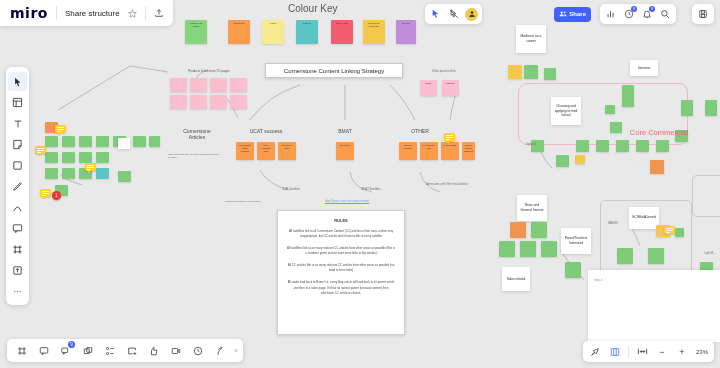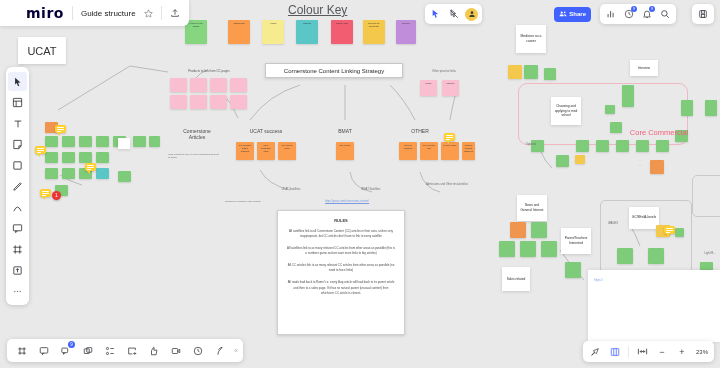--- a/index.html
+++ b/index.html
@@ -92,21 +92,21 @@
   }
 
   
   #topbar {
     position: absolute; left: 0; top: 0;
     height: 26px;
     background: #fff;
     border-bottom-right-radius: 6px;
     box-shadow: 0 1px 4px rgba(0,0,0,0.13);
     display: flex; align-items: center;
-    padding: 0 9px 0 26px;
+    padding: 0 9px 0 10px;
     z-index: 40;
     gap: 8px;
   }
   #logo {
     font-size: 14px; letter-spacing: .5px; color: #050038;
     font-weight: 600; font-family: "DejaVu Sans", sans-serif;
   }
   .vline { width:1px; height:14px; background:#e3e3e6; }
   #board-title { font-size: 8px; color: #1a1a1a; }
   .hdr-icon { color:#4b4b56; display:flex; align-items:center; justify-content:center; cursor:pointer; }
@@ -216,21 +216,21 @@
         <path d="M455,96 Q452,108 450,120"></path>
         <path d="M196,78 Q200,72 208,70"></path>
         <path d="M60,175 Q70,182 82,185"></path>
         <path d="M540,150 Q545,162 552,168"></path>
         <path d="M560,250 Q570,265 584,280"></path>
         <path d="M630,225 Q636,235 640,246"></path>
         <path d="M520,245 Q528,252 535,256"></path>
       </g>
     </svg>
 
-    <div class="lbl" style="left:288px; top:3px; font-size:12px; color:#55595c;text-decoration:underline;">Colour Key</div>
+    <div class="lbl" style="left:288px; top:3px; font-size:10px; color:#55595c;">Colour Key</div>
 
     <div class="note" style="left:185px; top:20px; width:22px; height:24px; background:#85d67f;">
       <span style="font-size:2.1px;">Articles on site already</span>
     </div>
     <div class="note" style="left:228px; top:20px; width:22px; height:24px; background:#fa9c4c;">
       <span style="font-size:2.1px;">Commercial</span>
     </div>
     <div class="note" style="left:262px; top:20px; width:22px; height:24px; background:#f6eb8e;">
       <span style="font-size:2.1px;">Articles</span>
     </div>
@@ -240,23 +240,20 @@
     <div class="note" style="left:331px; top:20px; width:22px; height:24px; background:#f35d72;">
       <span style="font-size:2.1px;">Practice links</span>
     </div>
     <div class="note" style="left:363px; top:20px; width:22px; height:24px; background:#f4c84a;">
       <span style="font-size:2.1px;">External link opportunity</span>
     </div>
     <div class="note" style="left:396px; top:20px; width:20px; height:24px; background:#c08ddb;">
       <span style="font-size:2.1px;">External</span>
     </div>
 
-    <div class="card" style="left:18px; top:37px; width:48px; height:27px; font-size:11px; color:#333;">
-      <span>UCAT</span>
-    </div>
 
     <div class="note" style="left:45px;top:122px;width:13px;height:11px;background:#f0954d;"></div>
     <div class="note" style="left:45px;top:136px;width:13px;height:11px;background:#7ecb7a;"></div>
     <div class="note" style="left:62px;top:136px;width:13px;height:11px;background:#7ecb7a;"></div>
     <div class="note" style="left:79px;top:136px;width:13px;height:11px;background:#7ecb7a;"></div>
     <div class="note" style="left:96px;top:136px;width:13px;height:11px;background:#7ecb7a;"></div>
     <div class="note" style="left:113px;top:136px;width:13px;height:11px;background:#7ecb7a;"></div>
     <div class="card" style="left:118px;top:138px;width:12px;height:11px;"></div>
     <div class="note" style="left:133px;top:136px;width:13px;height:11px;background:#7ecb7a;"></div>
     <div class="note" style="left:149px;top:136px;width:11px;height:11px;background:#7ecb7a;"></div>
@@ -445,21 +442,21 @@
 
     <div id="side-panel">
       <div class="link" style="margin-top:2px;">https://</div>
     </div>
 
   </div>
 
   <div id="topbar">
     <div id="logo">miro</div>
     <div class="vline"></div>
-    <div id="board-title">Guide structure</div>
+    <div id="board-title">Share structure</div>
     <div class="hdr-icon">
       <svg width="9" height="9" viewBox="0 0 24 24" fill="none" stroke="#8a8a92" stroke-width="2">
         <polygon points="12,2 15,9 22,9.5 17,14.5 18.5,21.5 12,18 5.5,21.5 7,14.5 2,9.5 9,9"></polygon>
       </svg>
     </div>
     <div class="vline"></div>
     <div class="hdr-icon">
       <svg width="10" height="10" viewBox="0 0 24 24" fill="none" stroke="#4b4b56" stroke-width="2">
         <path d="M12 16 L12 4 M7 9 L12 4 L17 9"></path>
         <path d="M4 17 L4 20 L20 20 L20 17"></path>

